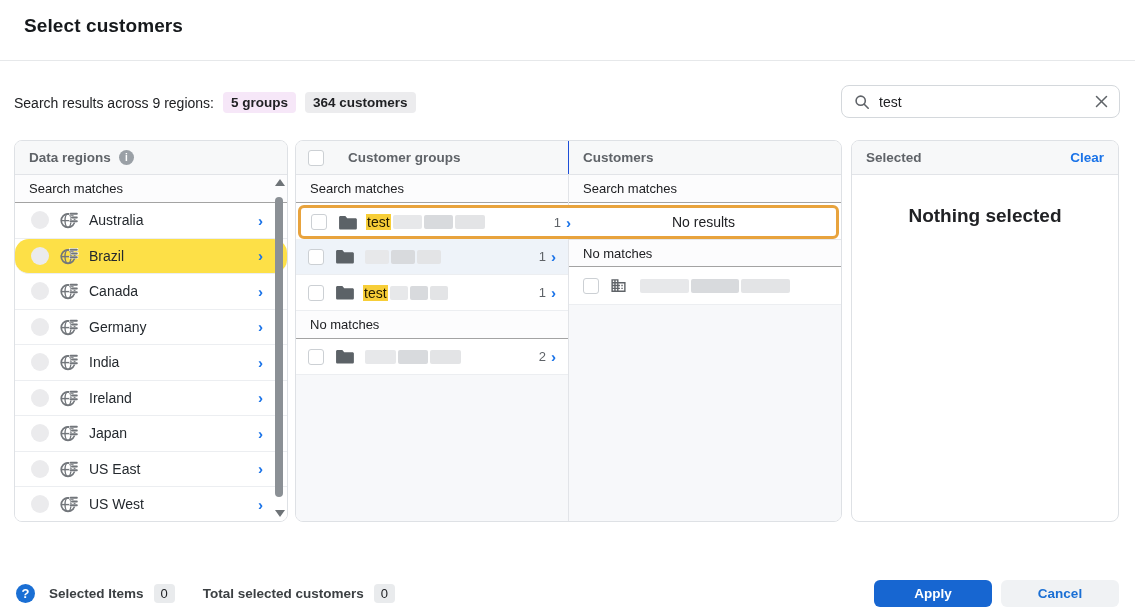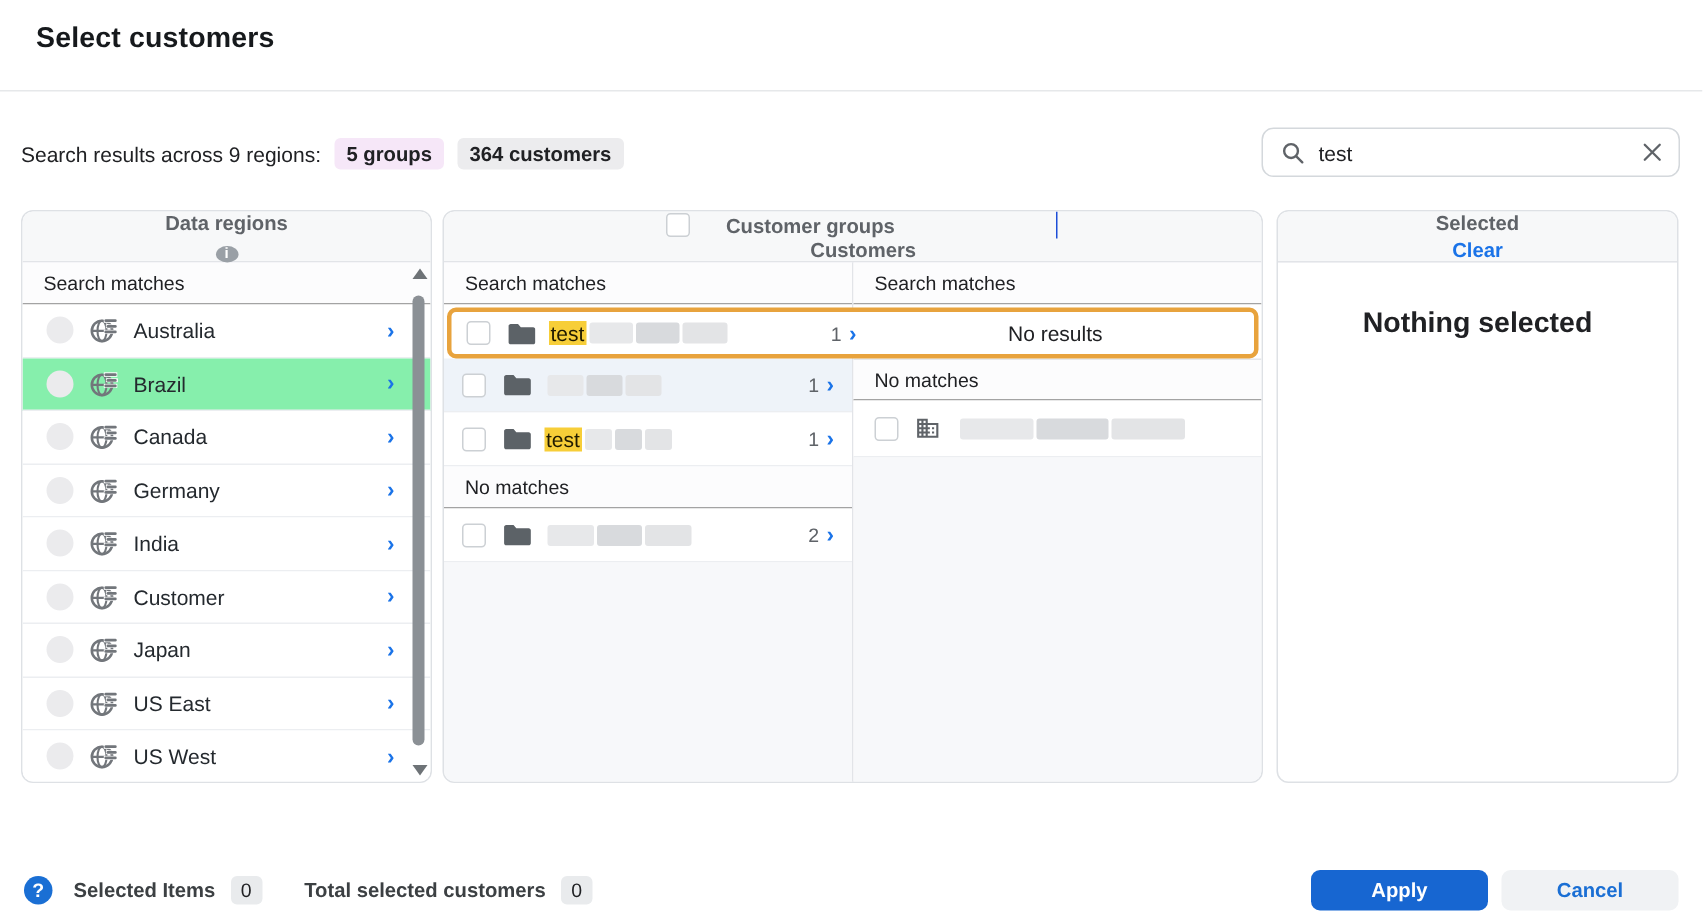--- a/index.html
+++ b/index.html
@@ -13,33 +13,33 @@
   .toolbar { position:relative; height:78px; }
   .summary { position:absolute; left:14px; top:31px; font-size:14px; color:#202124; display:flex; align-items:center; gap:9px; }
   .chip { padding:3px 8px; border-radius:4px; font-weight:700; font-size:13.5px; }
   .chip.groups { background:#f6e7f8; }
   .chip.customers { background:#ececee; }
   .searchbox { position:absolute; right:15px; top:24px; width:279px; height:33px; border:1px solid #d4d8dc; border-radius:8px; display:flex; align-items:center; padding:0 10px 0 12px; background:#fff; }
   .searchbox input { border:none; outline:none; flex:1; font-size:14px; color:#202124; font-family:"Liberation Sans",sans-serif; margin-left:9px; background:transparent; }
 
   
   .panel { position:absolute; top:140px; height:382px; border:1px solid #dee1e5; border-radius:8px; background:#fff; overflow:hidden; }
-  .p-head { height:34px; background:#f7f8f9; border-bottom:1px solid #e2e4e8; display:flex; align-items:center; font-size:13.5px; font-weight:600; color:#5f6368;flex-direction:column; }
+  .p-head { height:34px; background:#f7f8f9; border-bottom:1px solid #e2e4e8; display:flex; align-items:center; font-size:13.5px; font-weight:600; color:#5f6368; }
   .subhead { height:28px; line-height:27px; padding:0 14px; font-size:13px; color:#202124; border-bottom:1px solid #a3a3a3; background:#fcfcfd; }
   .filler { background:#f7f8fa; flex:1; }
   .chev { color:#1a73e8; font-weight:700; font-size:15px; line-height:1; }
   .cbox { width:16px; height:16px; border:1px solid #ccd0d4; border-radius:3px; background:#fff; flex:none; }
   .count { font-size:13px; color:#5f6368; }
 
   
   #panel-regions { left:14px; width:274px; }
   #panel-regions .p-head { padding:0 14px; gap:8px; }
   .info-i { width:15px; height:15px; border-radius:50%; background:#9aa0a6; color:#fff; font-size:10px; font-weight:700; font-style:normal; display:inline-flex; align-items:center; justify-content:center; }
   .r-row { height:35.5px; display:flex; align-items:center; padding:0 24px 0 16px; border-bottom:1px solid #eceef1; background:#fff; }
-  .r-row.hl { background:#86efac; }
+  .r-row.hl { background:#fde047;border-radius:14px; }
   .radio { width:18px; height:18px; border-radius:50%; background:#ebebed; margin-right:10px; flex:none; }
   .r-ico { width:20px; height:20px; margin-right:10px; flex:none; display:flex; align-items:center; }
   .r-name { flex:1; font-size:14px; color:#24292e; }
   .sbar { position:absolute; right:2px; top:38px; bottom:4px; width:11px; }
   .sb-arrow { position:absolute; left:1px; width:0; height:0; border-left:5px solid transparent; border-right:5px solid transparent; }
   .sb-up { top:0; border-bottom:7px solid #6e7control; border-bottom:7px solid #6e7377; }
   .sb-down { bottom:0; border-top:7px solid #6e7377; }
   .sb-thumb { position:absolute; left:1px; top:18px; height:300px; width:8px; border-radius:4px; background:#8b9095; }
 
   
@@ -222,21 +222,21 @@
             <ellipse cx="9" cy="10.6" rx="3" ry="6.8" fill="none" stroke="#72767b" stroke-width="1.4"></ellipse>
             <line x1="2.4" y1="10.6" x2="15.6" y2="10.6" stroke="#72767b" stroke-width="1.4"></line>
             <rect x="10.2" y="2.2" width="9" height="3" fill="#fff"></rect>
             <rect x="10.6" y="2.8" width="8.2" height="1.9" rx="0.9" fill="#72767b"></rect>
             <rect x="11.6" y="6.2" width="8" height="2.6" fill="#fff"></rect>
             <rect x="12" y="6.6" width="6.8" height="1.9" rx="0.9" fill="#72767b"></rect>
             <rect x="10.2" y="9.9" width="9" height="2.6" fill="#fff"></rect>
             <rect x="10.6" y="10.3" width="8.2" height="1.9" rx="0.9" fill="#72767b"></rect>
           </svg>
         </span>
-        <span class="r-name">Customer</span>
+        <span class="r-name">Ireland</span>
         <span class="chev">›</span>
       </div>
       <div class="r-row">
         <span class="radio"></span>
         <span class="r-ico">
           <svg width="20" height="20" viewBox="0 0 20 20">
             <circle cx="9" cy="10.6" r="6.8" fill="none" stroke="#72767b" stroke-width="1.7"></circle>
             <ellipse cx="9" cy="10.6" rx="3" ry="6.8" fill="none" stroke="#72767b" stroke-width="1.4"></ellipse>
             <line x1="2.4" y1="10.6" x2="15.6" y2="10.6" stroke="#72767b" stroke-width="1.4"></line>
             <rect x="10.2" y="2.2" width="9" height="3" fill="#fff"></rect>

